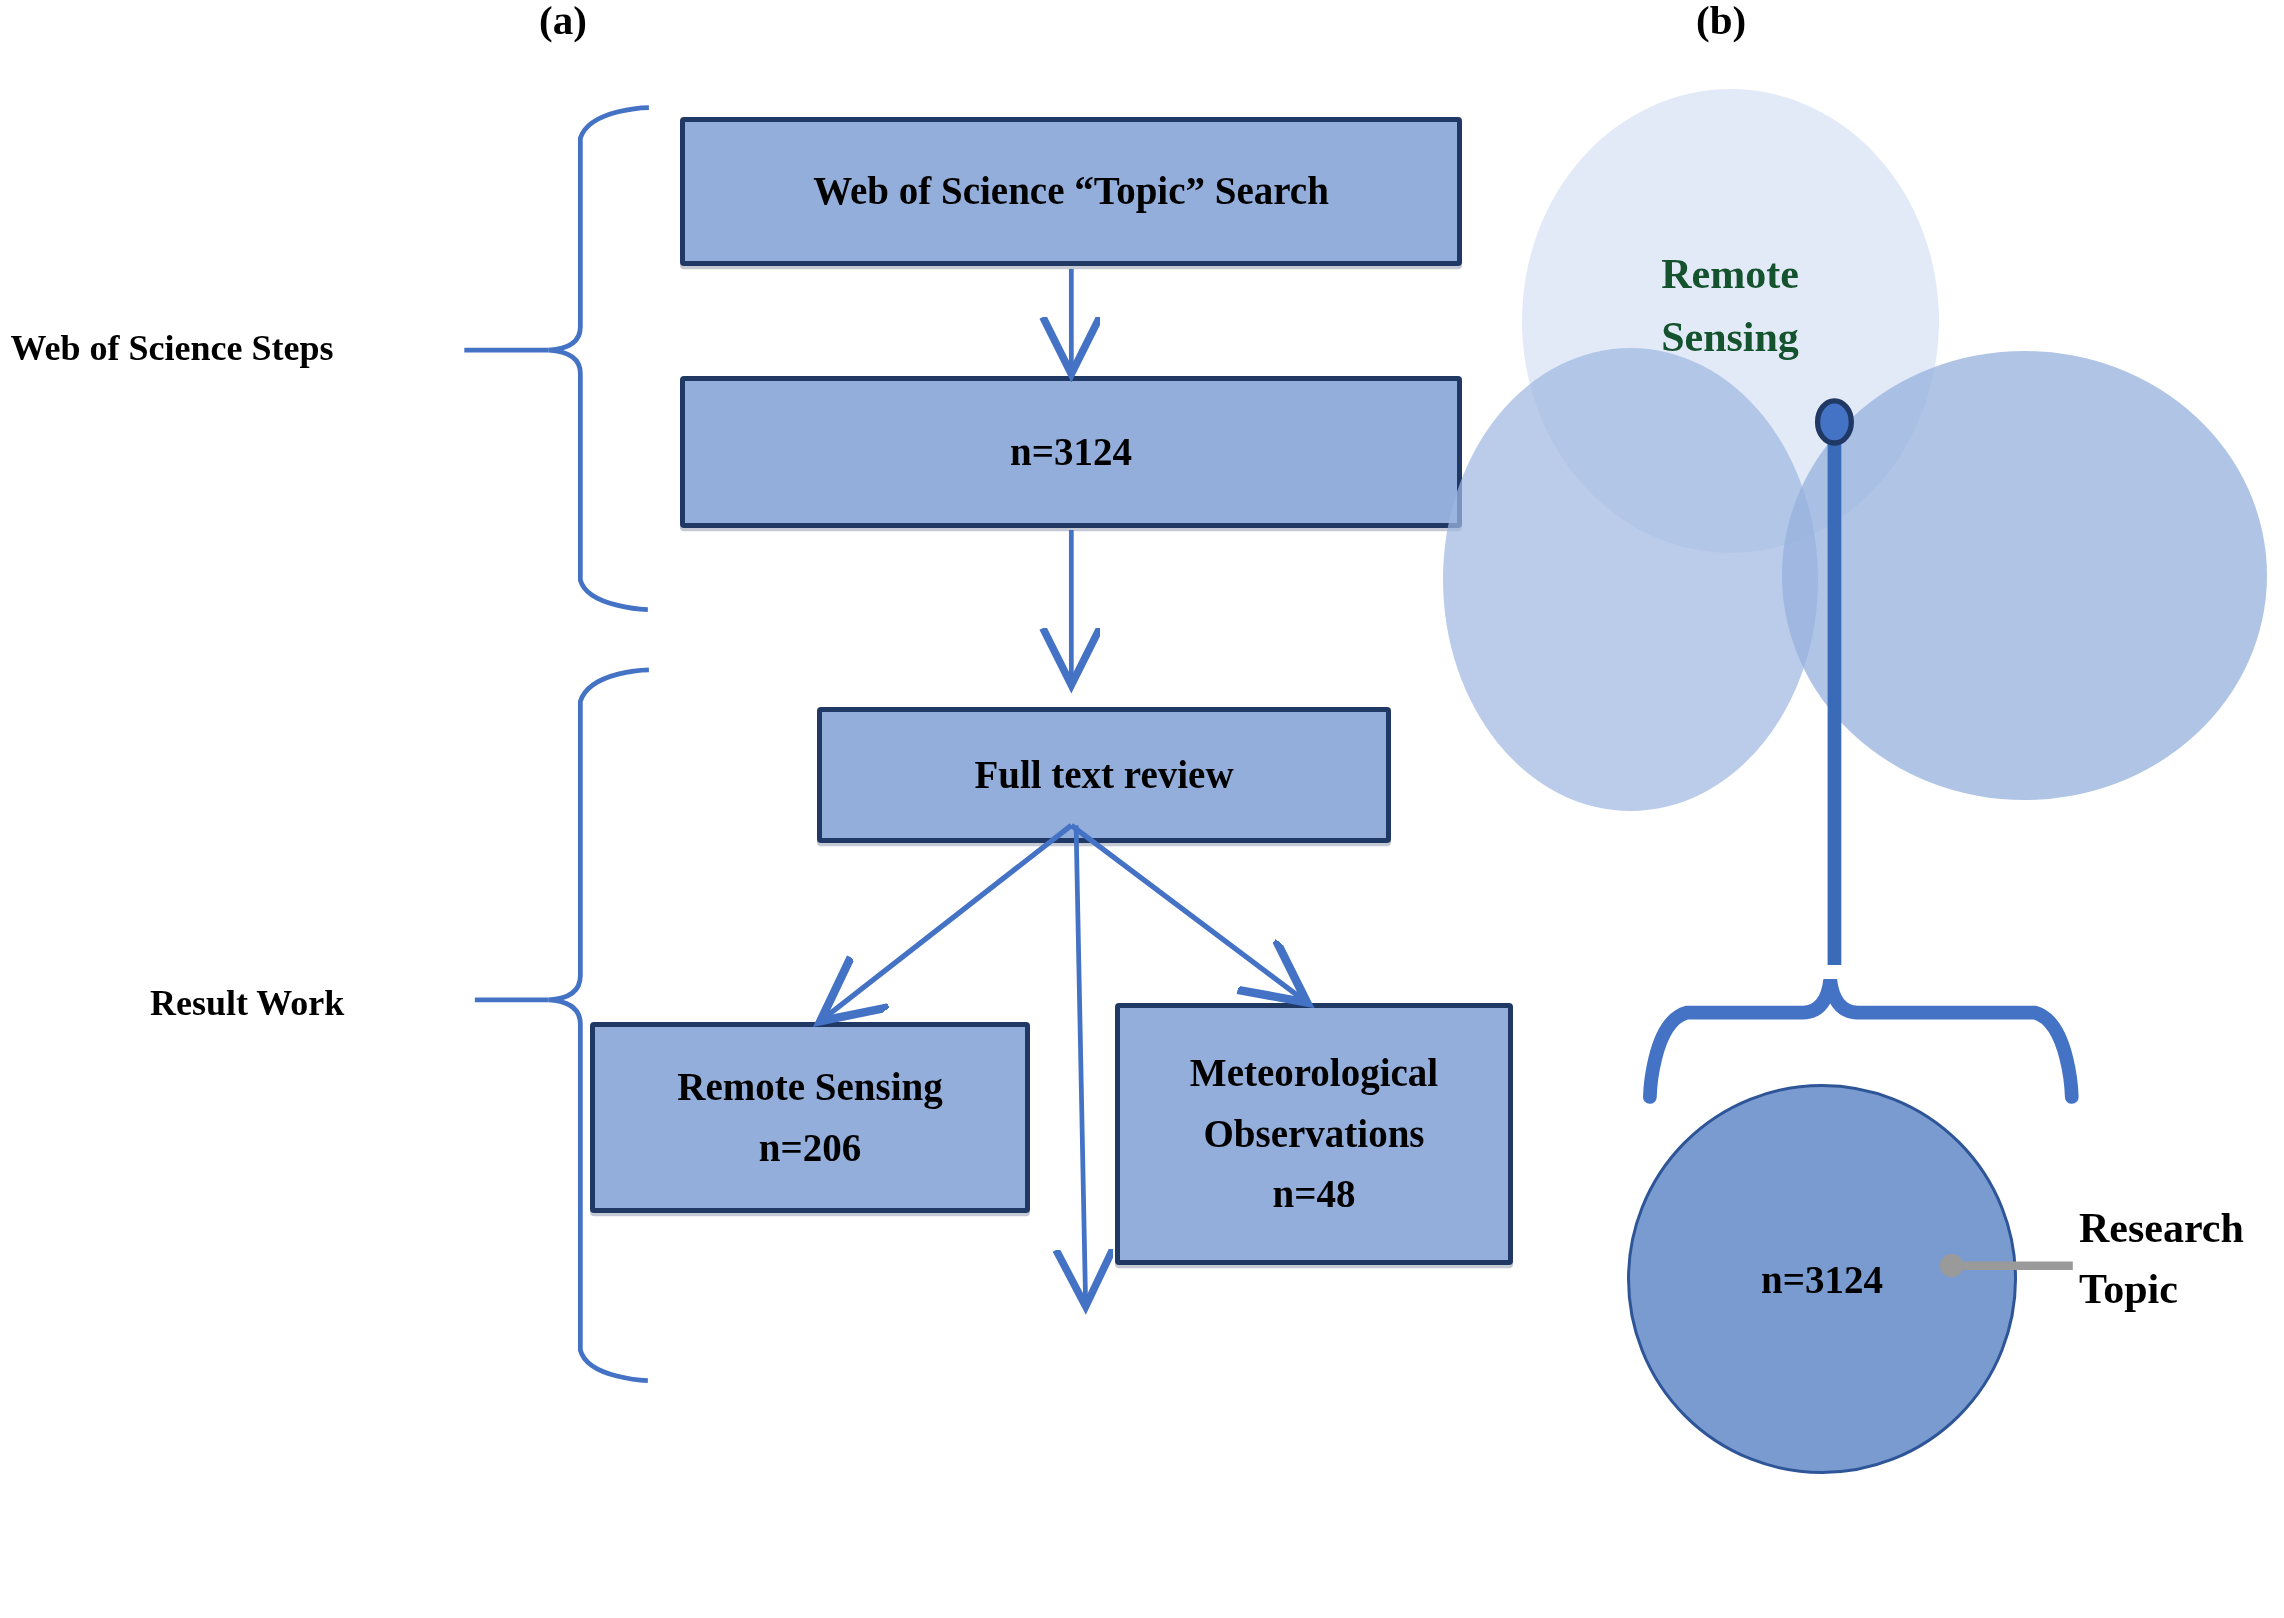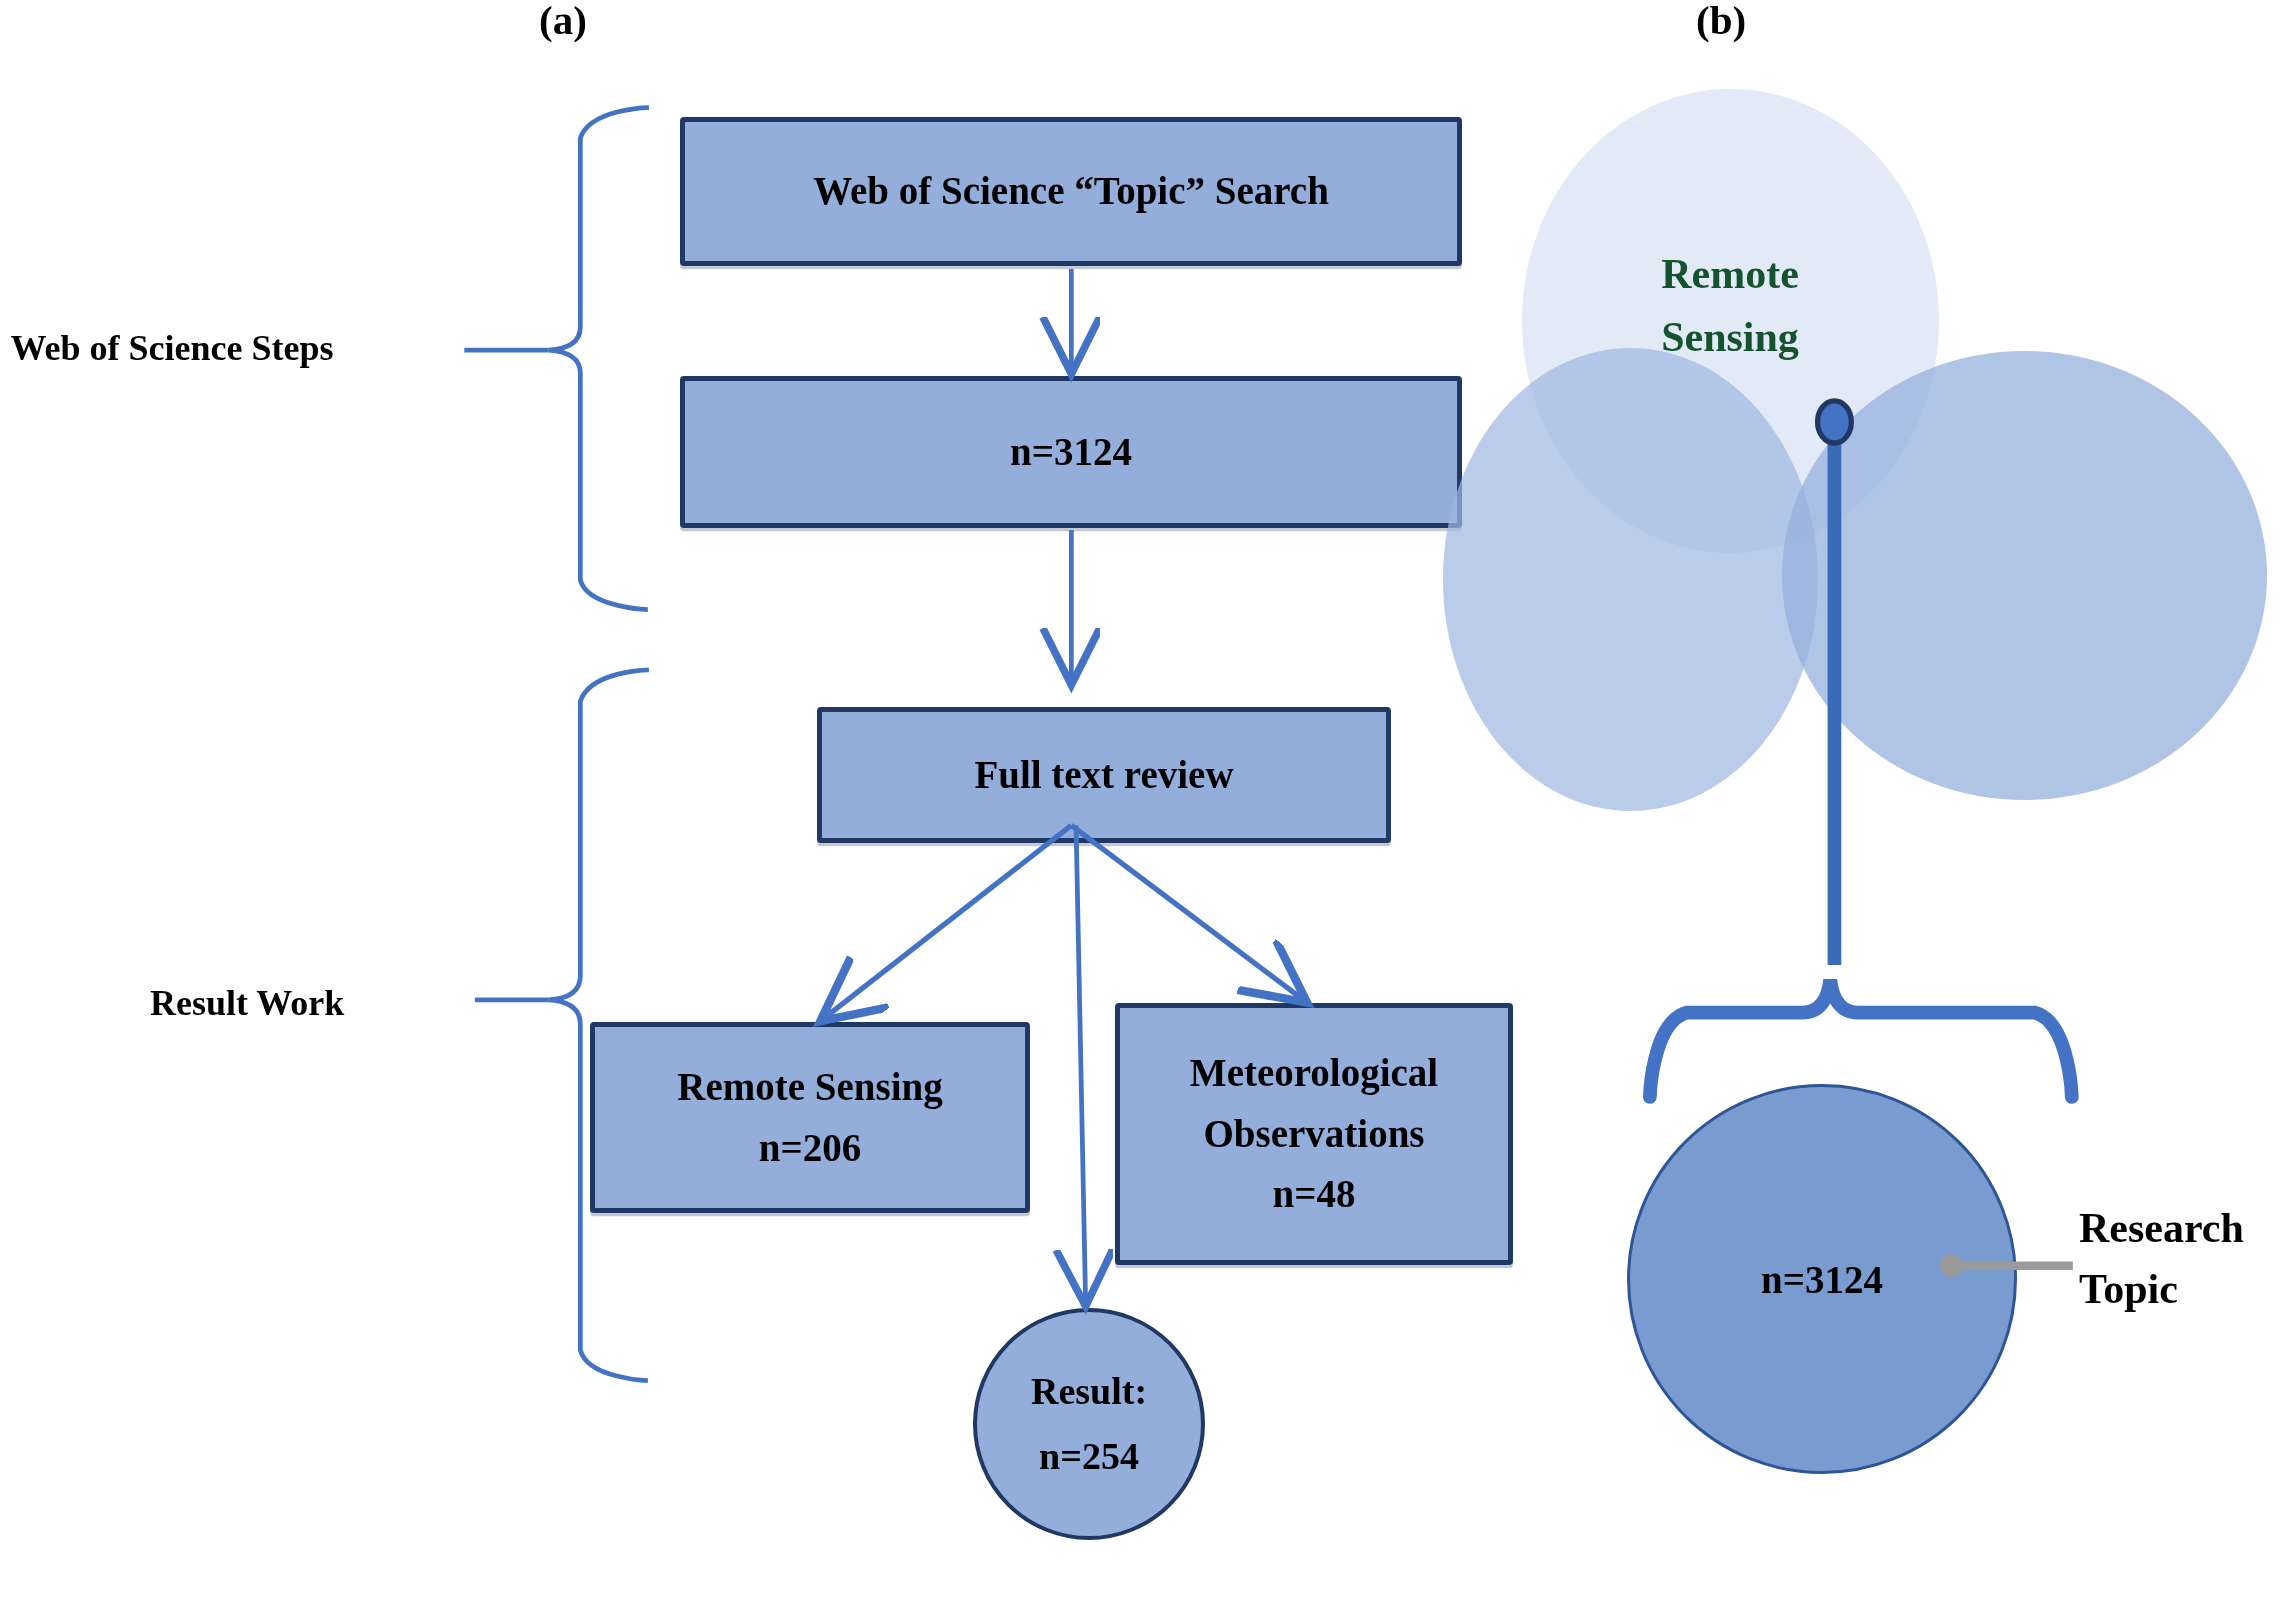--- a/index.html
+++ b/index.html
@@ -152,24 +152,20 @@
     <span class="ln">Remote Sensing</span>
     <span class="ln">n=206</span>
   </div>
 
   <div class="fc-box" style="left:1115px; top:1003px; width:398px; height:262px;">
     <span class="ln">Meteorological</span>
     <span class="ln">Observations</span>
     <span class="ln">n=48</span>
   </div>
 
-  <div class="fc-circle" style="left:973px; top:1308px; width:232px; height:232px;">
-    <span class="ln">Result:</span>
-    <span class="ln">n=254</span>
-  </div>
 
   <div class="venn" style="left:1522px; top:89px; width:417px; height:464px; background:#E3EAF7;"></div>
 
   <div class="venn" style="left:1443px; top:348px; width:375px; height:463px; background:rgba(159,184,226,0.72);"></div>
 
   <div class="venn" style="left:1782px; top:351px; width:485px; height:449px; background:rgba(150,176,222,0.75);"></div>
 
   <div class="venn-label" style="left:1593px; top:243px; width:274px;">Remote
 Sensing</div>
 

